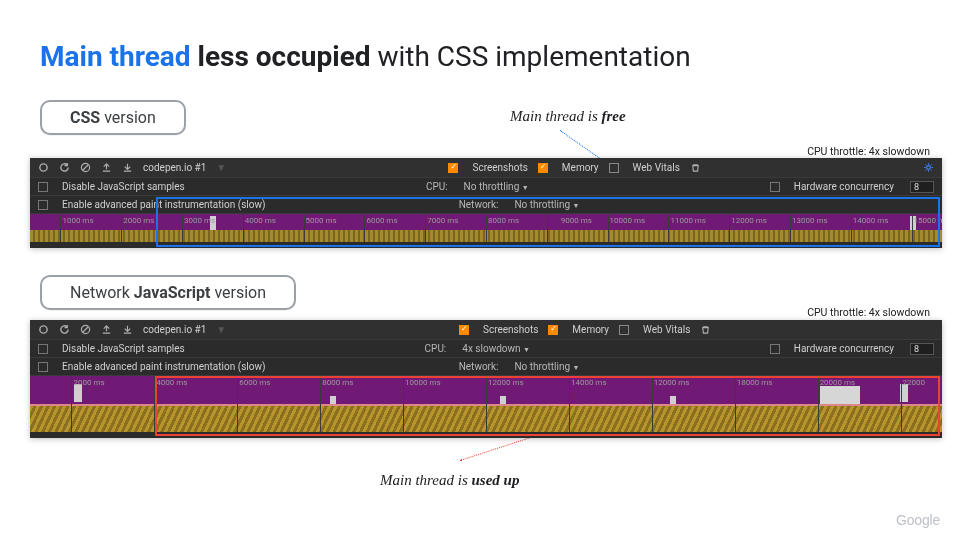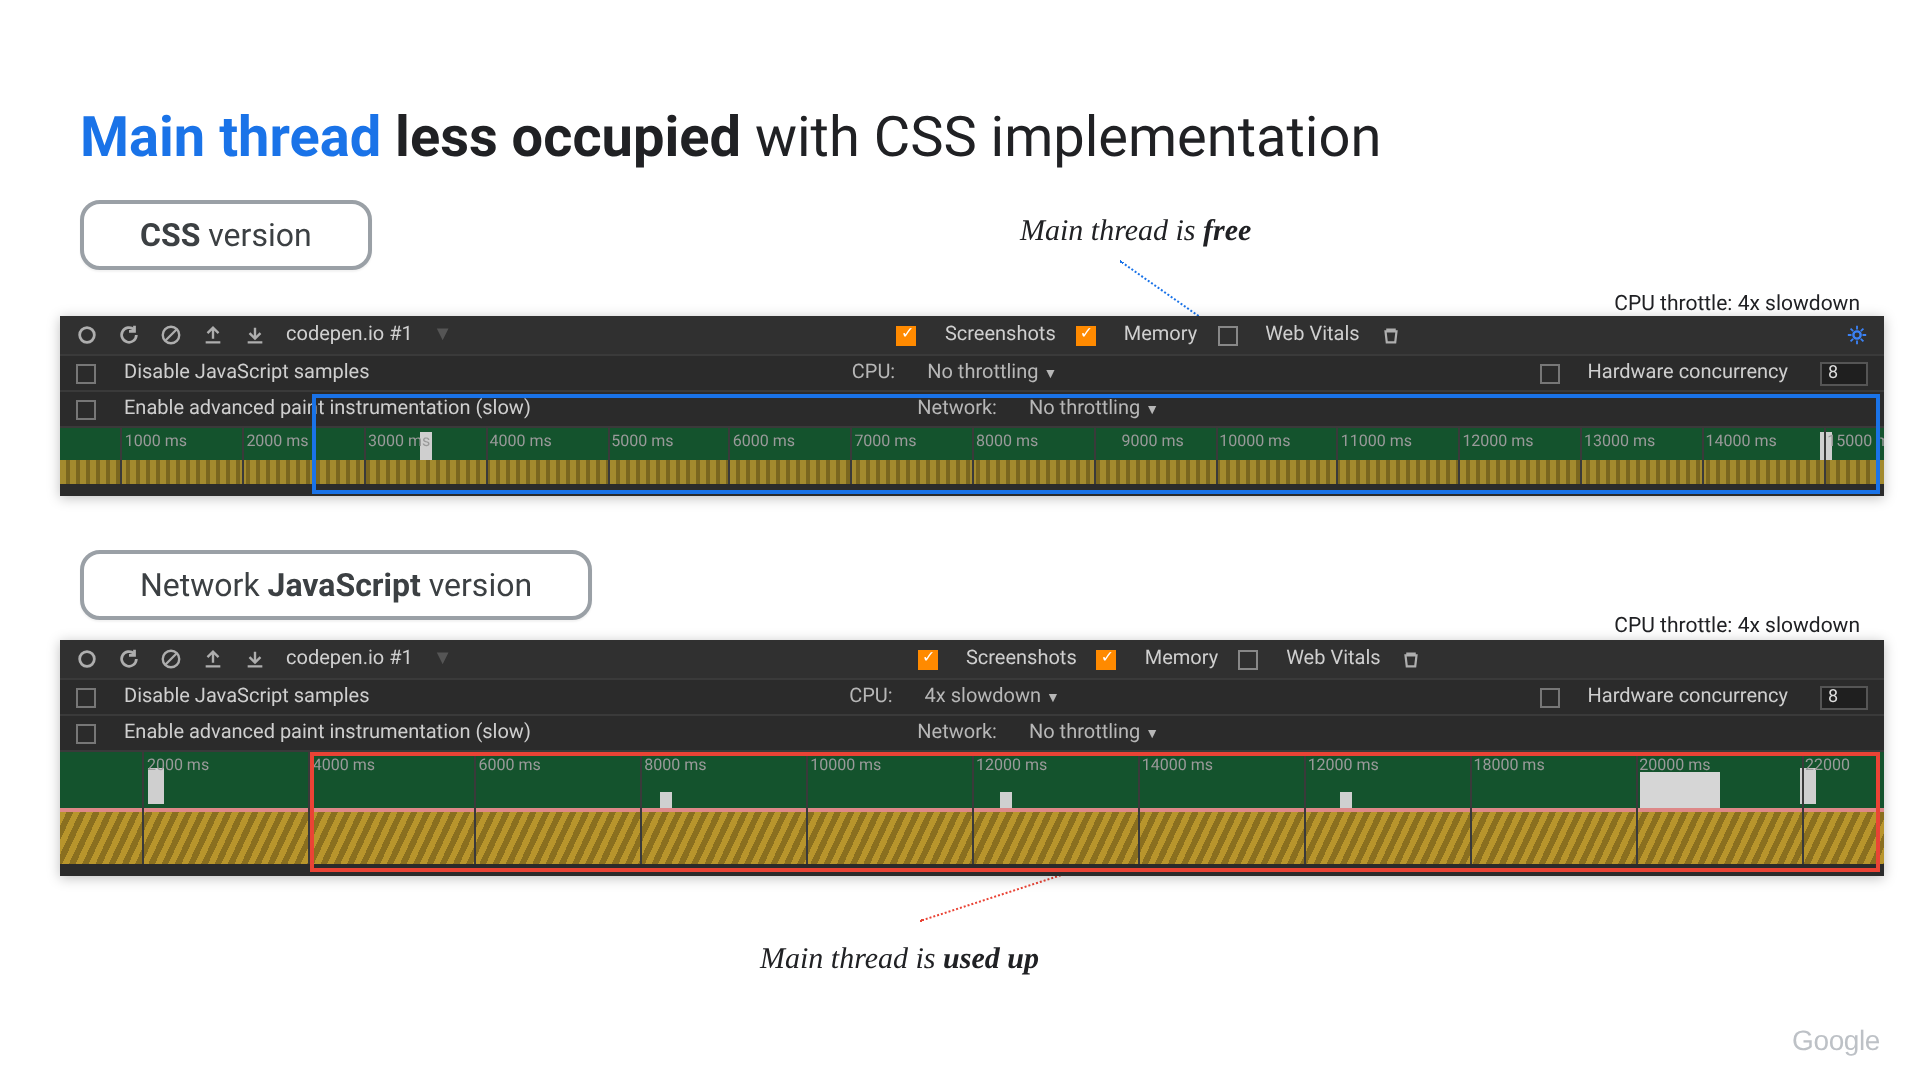--- a/index.html
+++ b/index.html
@@ -2,21 +2,21 @@
 <html><head>
 <meta charset="utf-8">
 <style>
   * { box-sizing: border-box; margin: 0; padding: 0; }
   body {
     width: 960px; height: 540px;
     background: #fff;
     font-family: "Google Sans", "Product Sans", -apple-system, Roboto, Arial, sans-serif;
     position: relative; overflow: hidden;
   }
-  .title { position:absolute; top:40px; left:40px; font-size:28px; color:#202124;margin-top:12px; }
+  .title { position:absolute; top:40px; left:40px; font-size:28px; color:#202124; }
   .title .blue { color:#1a73e8; font-weight:700; }
   .title .bold { font-weight:700; }
   .title .light { font-weight:400; }
 
   .pill {
     position:absolute; left:40px;
     border:2px solid #9aa0a6; border-radius:10px;
     background:#fff; padding:6px 28px; color:#3c4043; font-size:16px;
     box-shadow:0 1px 1px rgba(0,0,0,.05);
   }
@@ -49,21 +49,21 @@
   .flexgap { flex:1 1 auto; }
 
   .settings-row {
     height:18px; display:flex; align-items:center; padding:0 8px; gap:16px;
     border-bottom:1px solid #3a3a3a; color:#b7b7b7;
   }
   .settings-row .chk-box { border-color:#777; }
   .hc-input { width:24px; height:12px; background:#1f1f1f; border:1px solid #555; color:#ddd; font-size:9px; text-align:left; padding-left:3px; }
 
   .timeline {
-    position:relative; flex:1; height:28px; background:#14532d; overflow:hidden;
+    position:relative; flex:1; height:28px; background:#701a75; overflow:hidden;
   }
   .tick { position:absolute; top:0; bottom:0; border-left:1px solid #3a3a3a; }
   .tick-label { position:absolute; top:2px; color:#9a9a9a; font-size:8px; white-space:nowrap; }
   .track {
     position:absolute; left:0; right:0; bottom:0; height:12px;
     background:repeating-linear-gradient(90deg,#a38a2e 0 3px,#7a661f 3px 5px);
   }
   .track.tall { height:26px; border-top:2px solid #d88; }
   .spike { position:absolute; bottom:12px; width:6px; background:#cfcfcf; }
 

